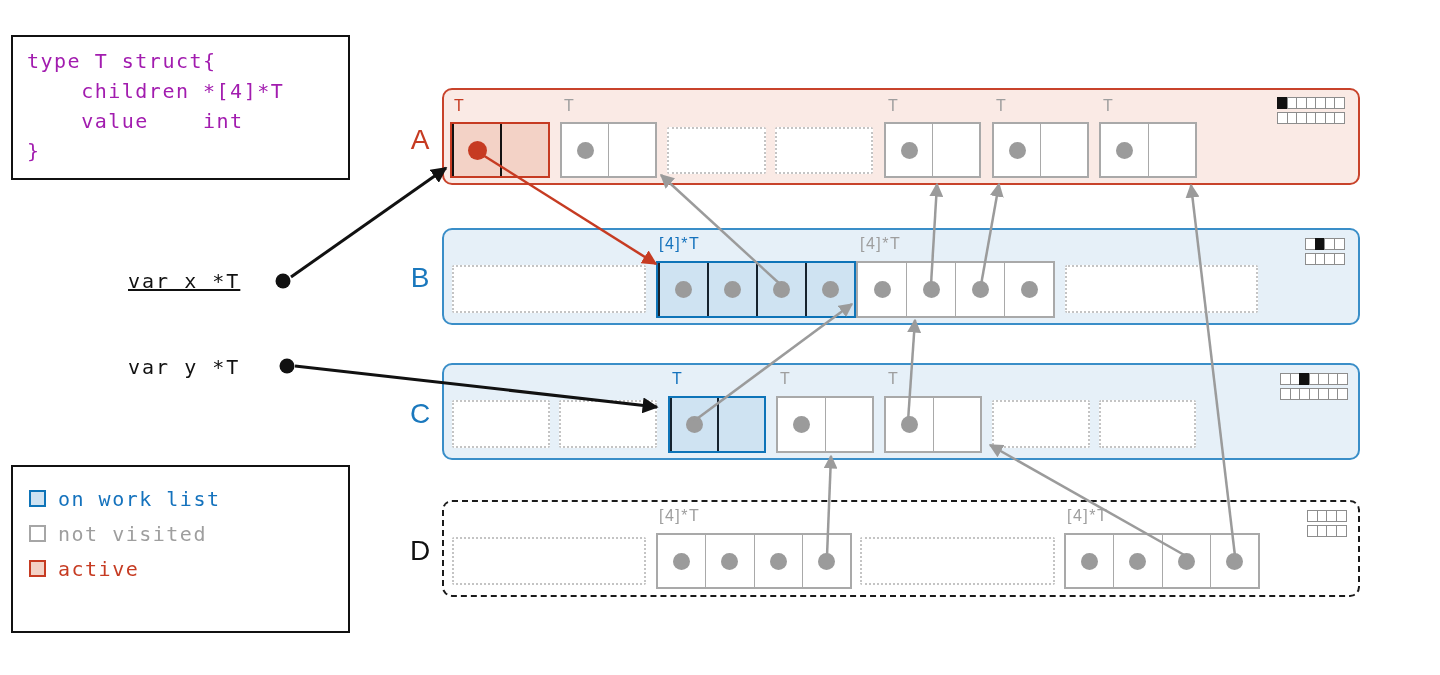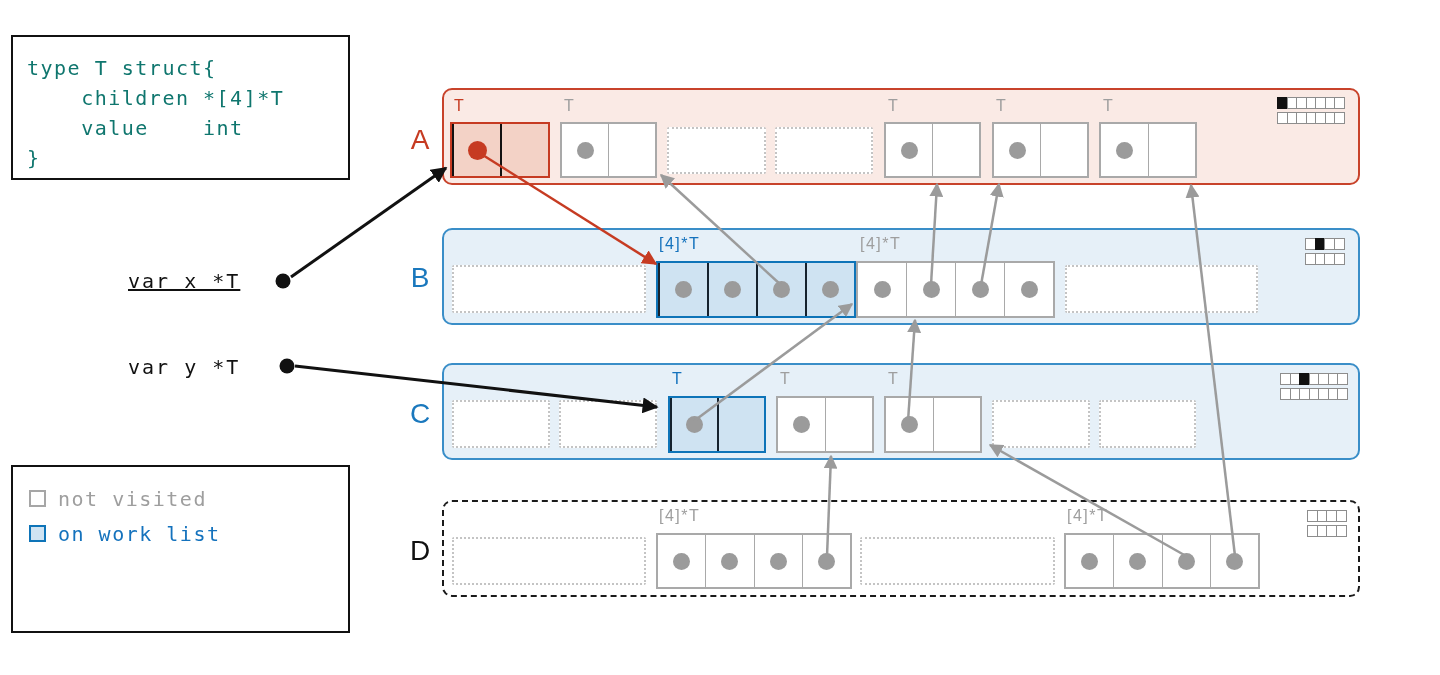--- a/index.html
+++ b/index.html
@@ -1,22 +1,22 @@
 <!DOCTYPE html>
 <html><head>
 <meta charset="utf-8">
 <style>
   html,body{margin:0;padding:0;background:#ffffff;}
   .stage{position:relative;width:1440px;height:675px;background:#fff;overflow:hidden;
          font-family:"Liberation Sans",sans-serif;}
 
   
   .box{position:absolute;background:#fff;border:2.5px solid #111;box-sizing:border-box;}
-  .code{margin:0;padding:16px 14px;font:20px/30px "DejaVu Sans Mono",monospace;
-        letter-spacing:1.5px;color:#0f766e;white-space:pre;border-radius:11px;}
+  .code{margin:0;padding:9px 14px;font:20px/30px "DejaVu Sans Mono",monospace;
+        letter-spacing:1.5px;color:#a21caf;white-space:pre;border-radius:11px;}
   .legend{padding:14px 16px;display:flex;flex-direction:column;}
   .legend-item{display:flex;align-items:center;height:35px;}
   .swatch{width:13px;height:13px;box-sizing:content-box;margin-right:12px;}
   .sw-notvisited{border:2.5px solid #a6a6a6;background:#fff;}
   .sw-worklist{border:2.5px solid #0e74b8;background:#cfe3f2;}
   .sw-active{border:2.5px solid #c63b22;background:#f3d2c6;}
   .sw-visited{border:2.5px solid #111;background:#b9b9b9;}
   .legend-text{font:20px "DejaVu Sans Mono",monospace;letter-spacing:1.5px;}
   .lg-gray{color:#9e9e9e}.lg-blue{color:#1472bd}.lg-red{color:#c63b22}.lg-black{color:#111}
 
@@ -66,26 +66,30 @@
     children *[4]*T
     value    int
 }</pre>
   </div>
 
   <div class="varlabel" style="left:128px;top:268px;text-decoration:underline;">var x *T</div>
   <div class="varlabel" style="left:128px;top:354px;">var y *T</div>
 
   <div class="box legend" style="left:11px;top:465px;width:339px;height:168px;">
     <div class="legend-item">
+      <span class="swatch sw-worklist"></span>
+      <span class="legend-text lg-blue">on work list</span>
+    </div>
+    <div class="legend-item">
       <span class="swatch sw-notvisited"></span>
       <span class="legend-text lg-gray">not visited</span>
     </div>
     <div class="legend-item">
-      <span class="swatch sw-worklist"></span>
-      <span class="legend-text lg-blue">on work list</span>
+      <span class="swatch sw-active"></span>
+      <span class="legend-text lg-red">active</span>
     </div>
   </div>
 
   <div class="rowlabel rl-red" style="left:404px;top:124px;">A</div>
   <div class="span red" style="left:442px;top:88px;width:918px;height:97px;"></div>
 
   <div class="objlabel red" style="left:454px;top:97px;">T</div>
   <div class="obj active" style="left:450px;top:122px;width:100px;height:56px;">
     <div class="cell">
         <span class="dot red"></span>

